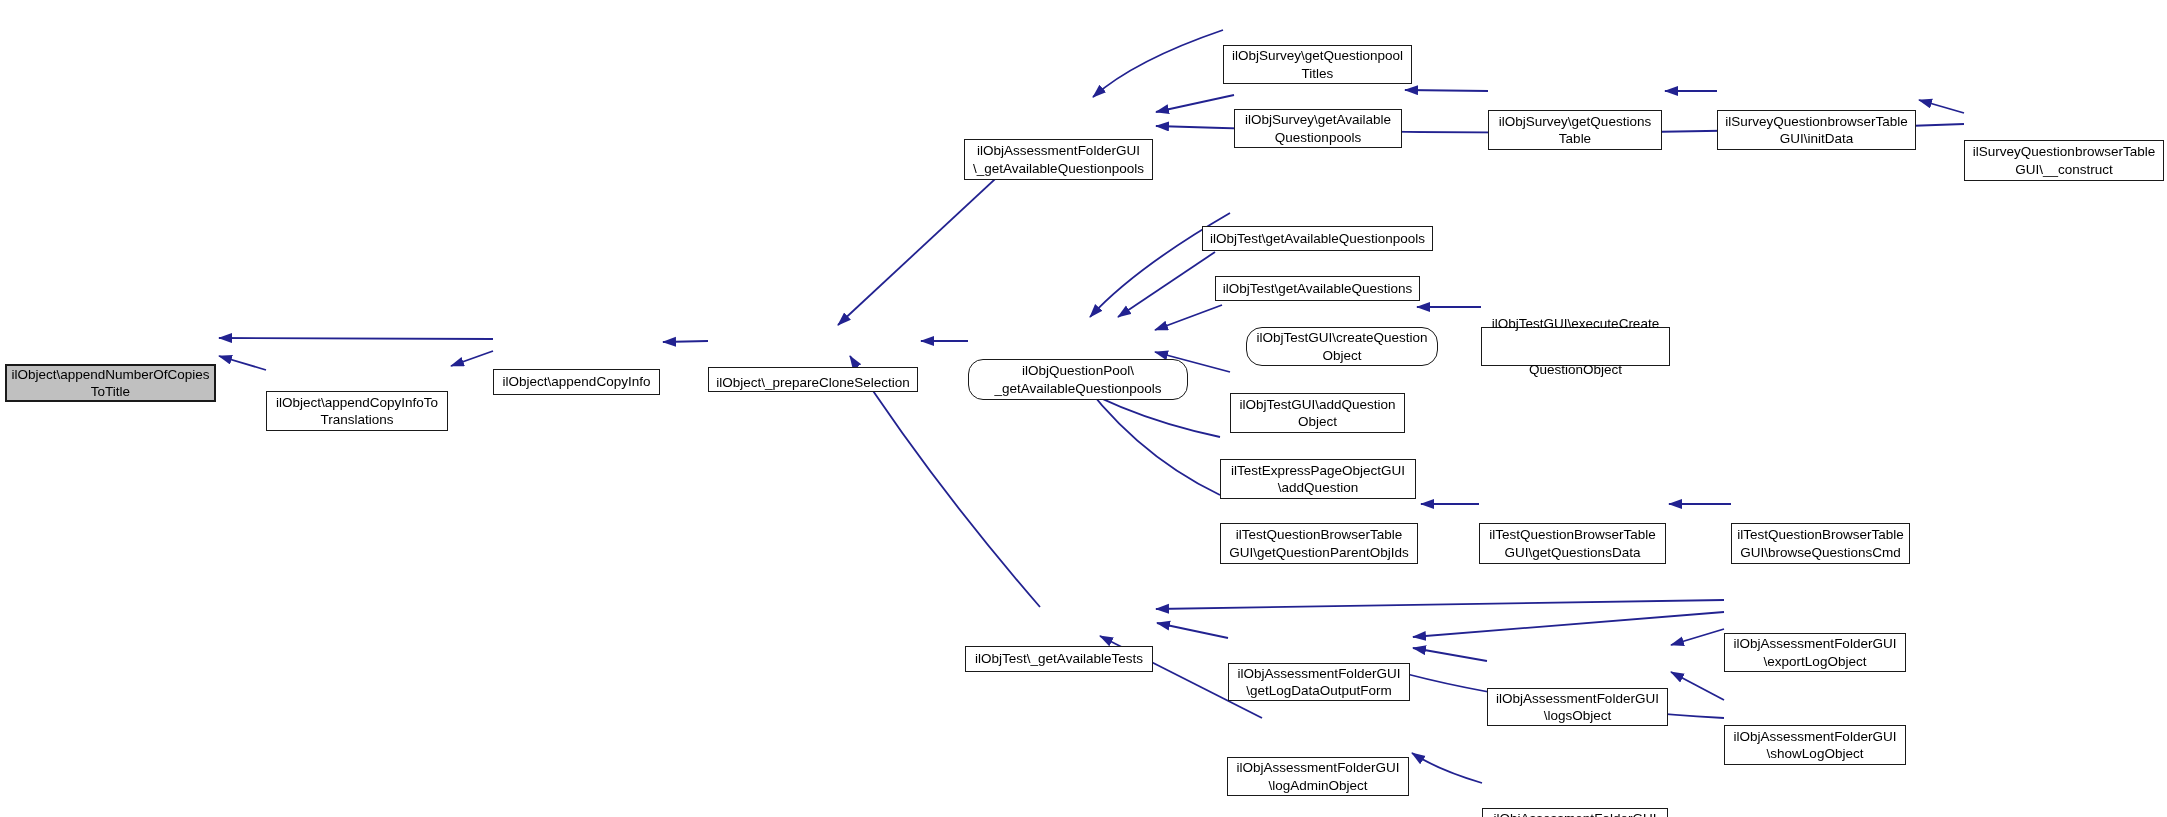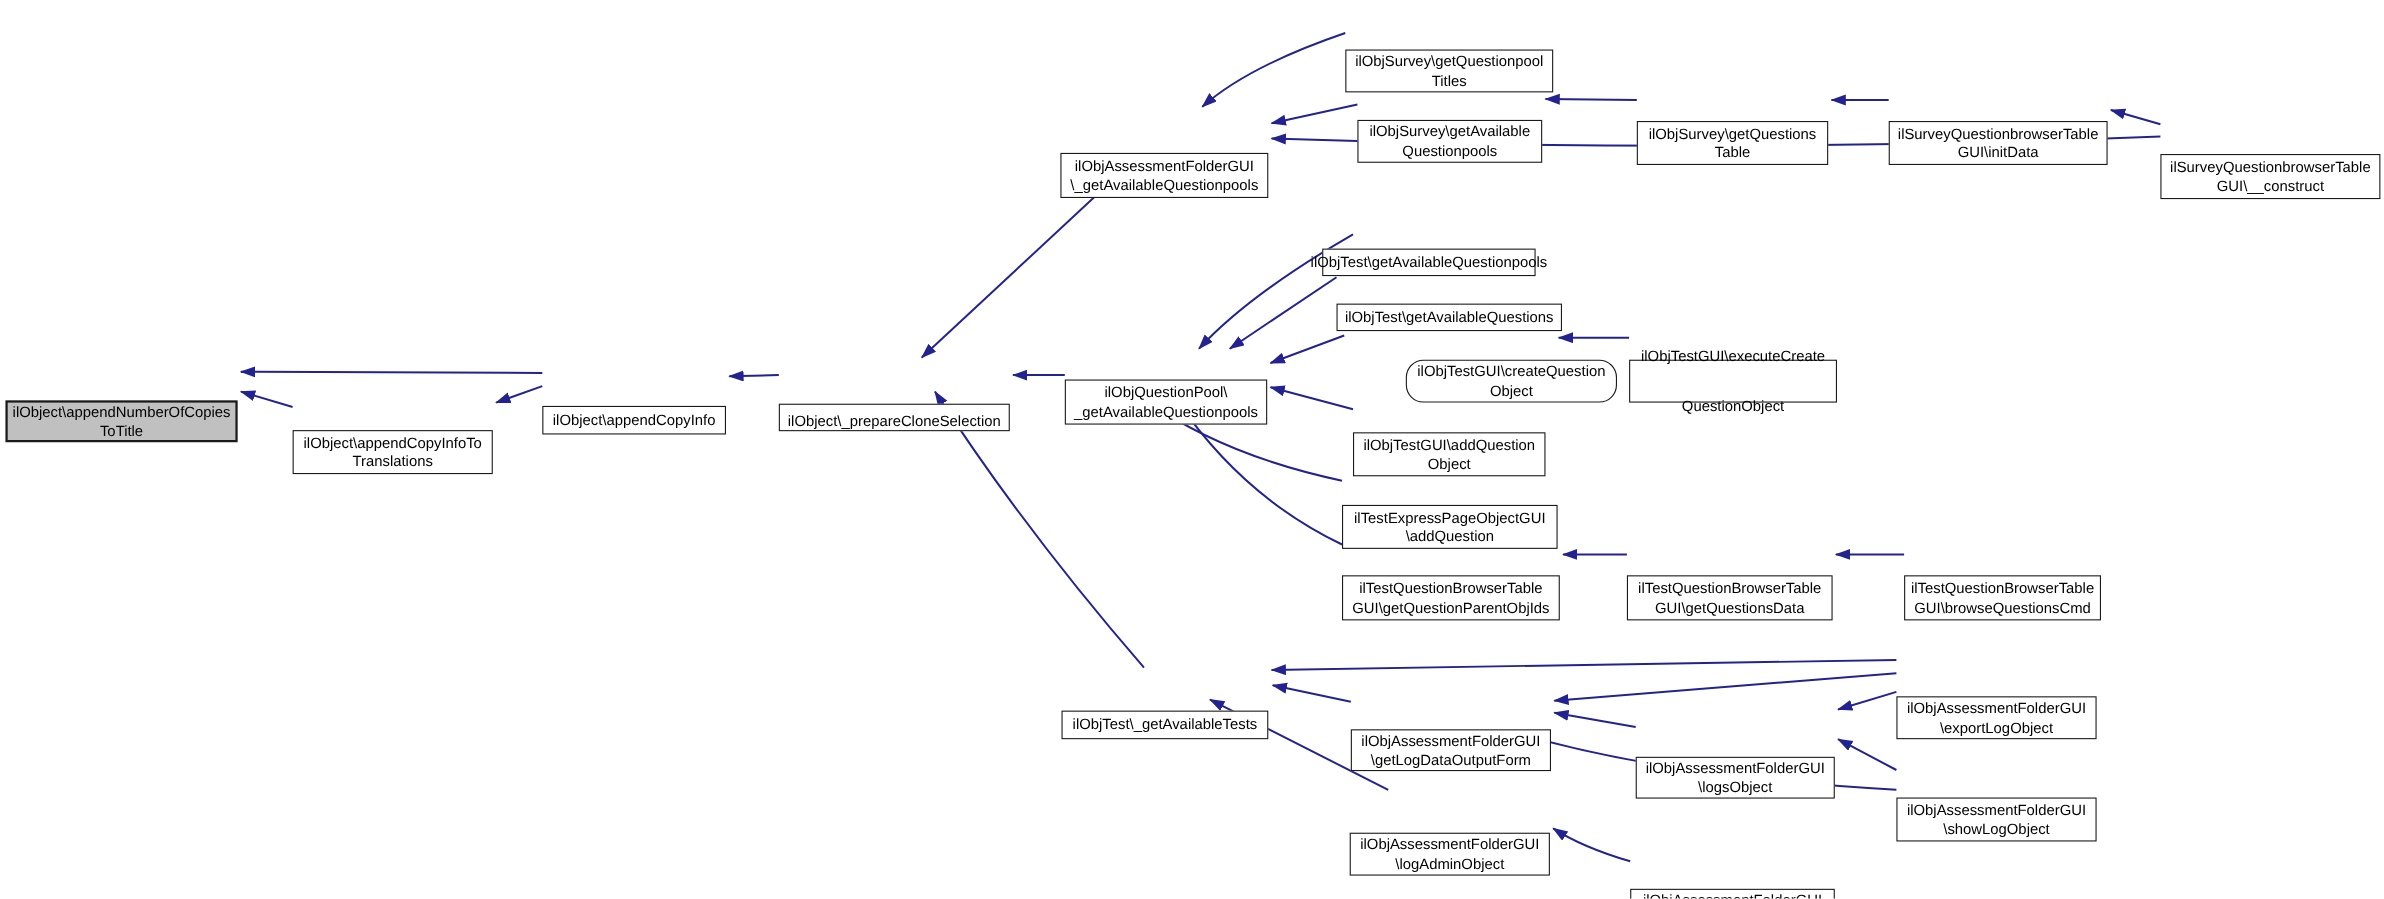--- a/index.html
+++ b/index.html
@@ -85,21 +85,21 @@
       <div class="node" style="left: 493px; top: 330px; width: 167px; height: 26px;">
         <div class="line">ilObject\appendCopyInfo</div>
       </div>
       <div class="node" style="left: 708px; top: 328px; width: 210px; height: 25px; justify-content: flex-end;">
         <div class="line">ilObject\_prepareCloneSelection</div>
       </div>
       <div class="node" style="left: 964px; top: 100px; width: 189px; height: 41px;">
         <div class="line">ilObjAssessmentFolderGUI</div>
         <div class="line">\_getAvailableQuestionpools</div>
       </div>
-      <div class="node" style="left: 968px; top: 306px; width: 184px; height: 41px;">
+      <div class="node" style="left: 968px; top: 320px; width: 220px; height: 41px; border-radius: 15px;">
         <div class="line">ilObjQuestionPool\</div>
         <div class="line">_getAvailableQuestionpools</div>
       </div>
       <div class="node" style="left: 965px; top: 607px; width: 188px; height: 26px;">
         <div class="line">ilObjTest\_getAvailableTests</div>
       </div>
       <div class="node" style="left: 1223px; top: 6px; width: 189px; height: 39px;">
         <div class="line">ilObjSurvey\getQuestionpool</div>
         <div class="line">Titles</div>
       </div>
@@ -112,27 +112,27 @@
         <div class="line">Table</div>
       </div>
       <div class="node" style="left: 1717px; top: 71px; width: 199px; height: 40px;">
         <div class="line">ilSurveyQuestionbrowserTable</div>
         <div class="line">GUI\initData</div>
       </div>
       <div class="node" style="left: 1964px; top: 101px; width: 200px; height: 41px;">
         <div class="line">ilSurveyQuestionbrowserTable</div>
         <div class="line">GUI\__construct</div>
       </div>
-      <div class="node" style="left: 1202px; top: 187px; width: 194px; height: 25px;">
+      <div class="node" style="left: 1202px; top: 187px; width: 231px; height: 25px;">
         <div class="line">ilObjTest\getAvailableQuestionpools</div>
       </div>
       <div class="node" style="left: 1215px; top: 237px; width: 205px; height: 25px;">
         <div class="line">ilObjTest\getAvailableQuestions</div>
       </div>
-      <div class="node" style="left: 1278px; top: 288px; width: 192px; height: 39px; border-radius: 16px;">
+      <div class="node" style="left: 1246px; top: 288px; width: 192px; height: 39px; border-radius: 16px;">
         <div class="line">ilObjTestGUI\createQuestion</div>
         <div class="line">Object</div>
       </div>
       <div class="node" style="left: 1481px; top: 288px; width: 189px; height: 39px; gap: 29px;">
         <div class="line">ilObjTestGUI\executeCreate</div>
         <div class="line">QuestionObject</div>
       </div>
       <div class="node" style="left: 1230px; top: 354px; width: 175px; height: 40px;">
         <div class="line">ilObjTestGUI\addQuestion</div>
         <div class="line">Object</div>

